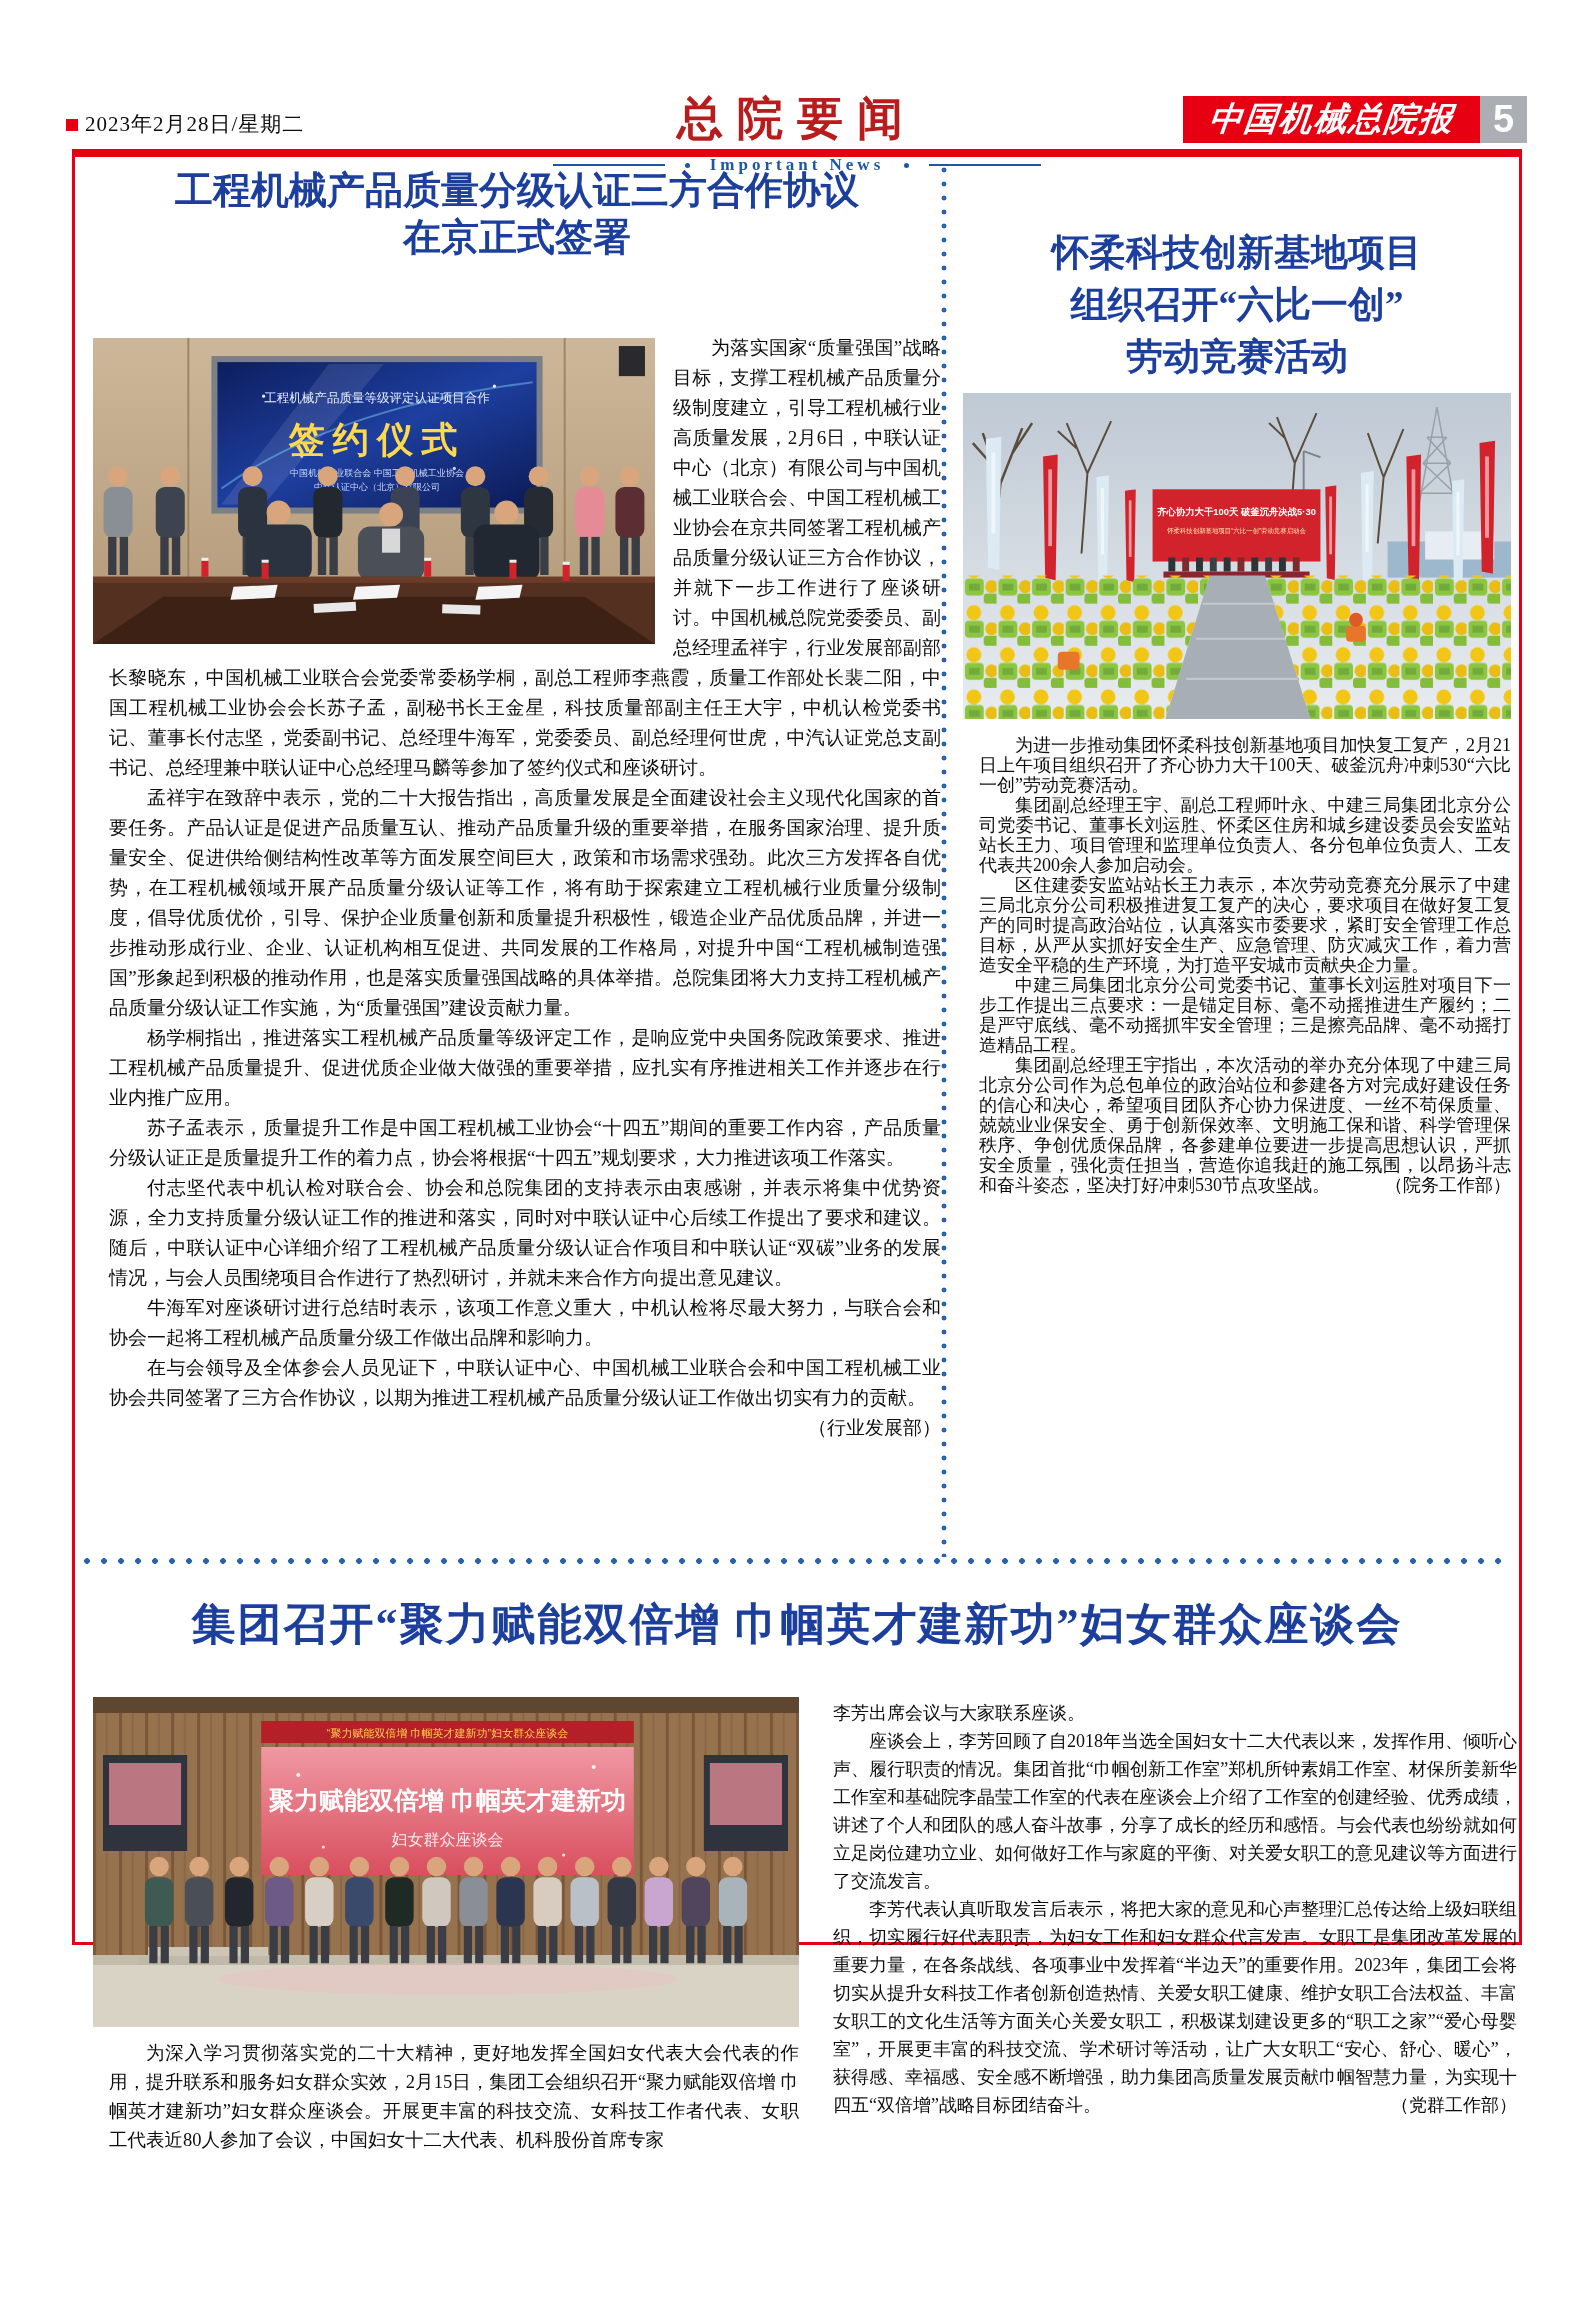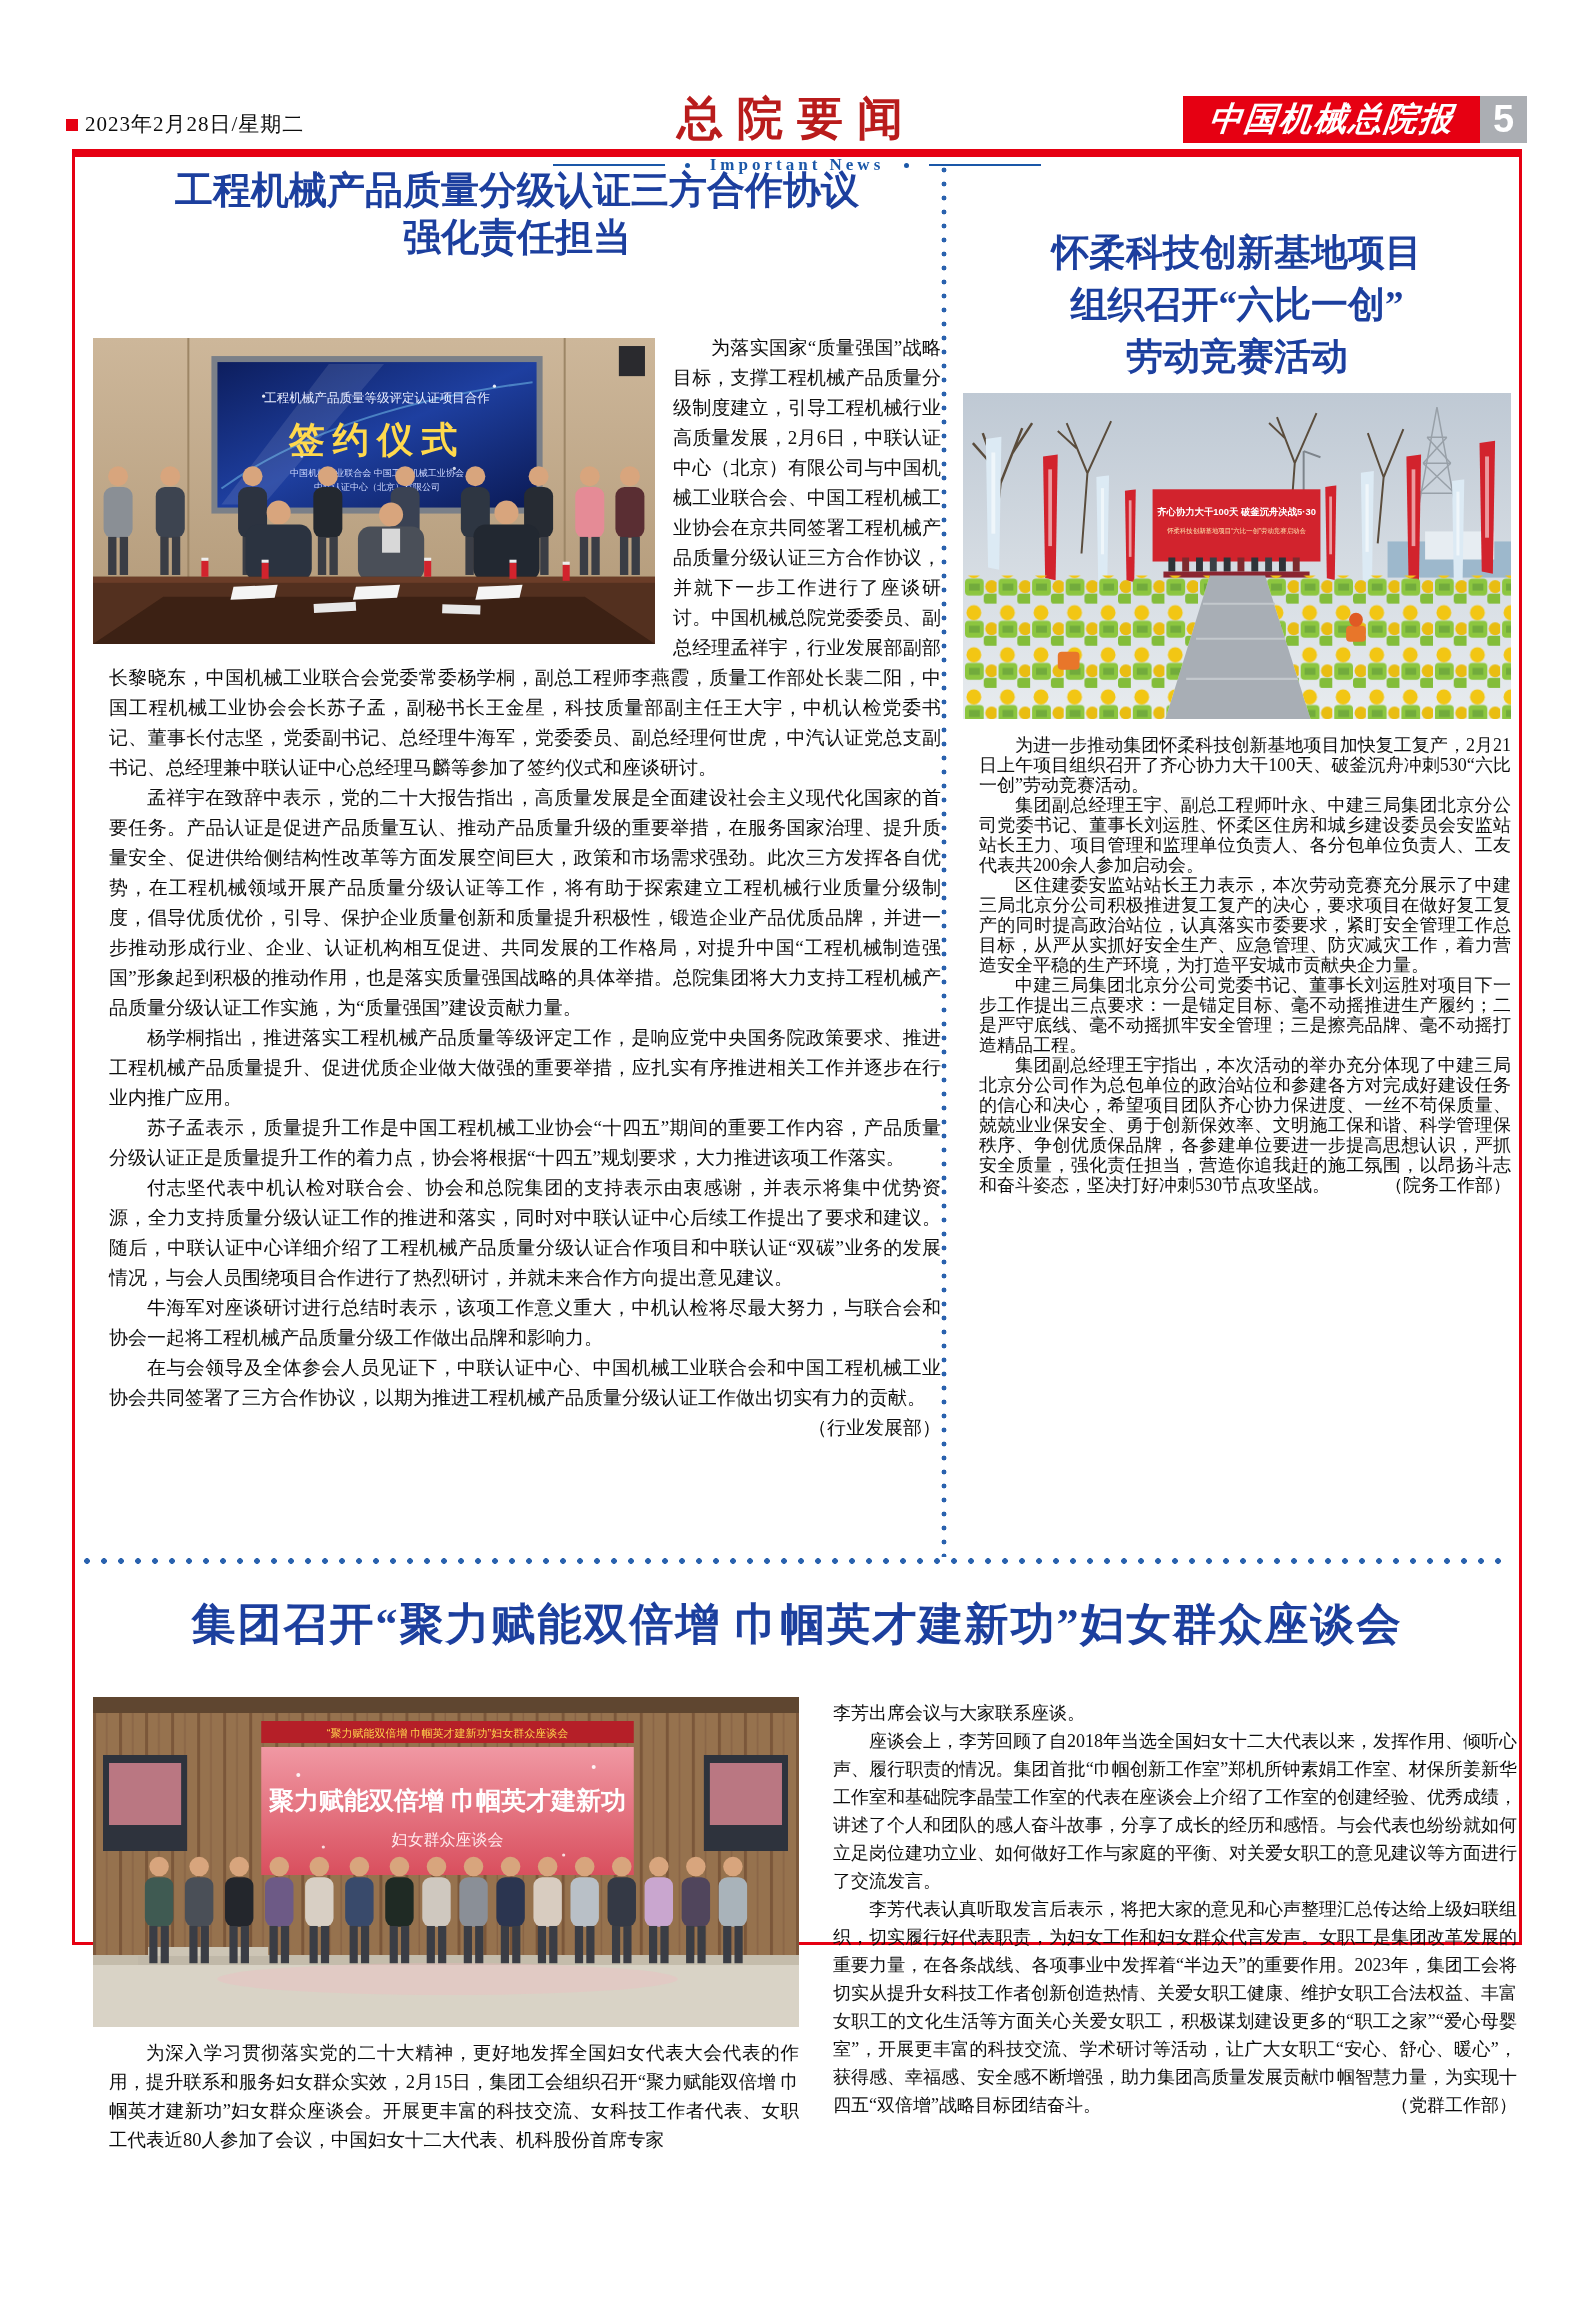--- a/index.html
+++ b/index.html
@@ -85,21 +85,21 @@
   </div>
   <div class="page-num">5</div>
 
   <div class="content">
     <div class="v-div"></div>
     <div class="h-div"></div>
 
     <article class="art-left">
       <h1>
         <span>工程机械产品质量分级认证三方合作协议</span><br>
-        <span>强化责任担当</span>
+        <span>在京正式签署</span>
       </h1>
       <div class="left-body">
         <svg class="photo1" viewBox="0 0 560 305" preserveAspectRatio="none">
           <defs>
             <linearGradient id="wall1" x1="0" y1="0" x2="0" y2="1">
               <stop offset="0" stop-color="#cdb79a"></stop>
                 <stop offset="1" stop-color="#b19877"></stop>
             </linearGradient>
             <linearGradient id="scr1" x1="0" y1="0" x2="1" y2="1">
               <stop offset="0" stop-color="#0d1e5e"></stop>

